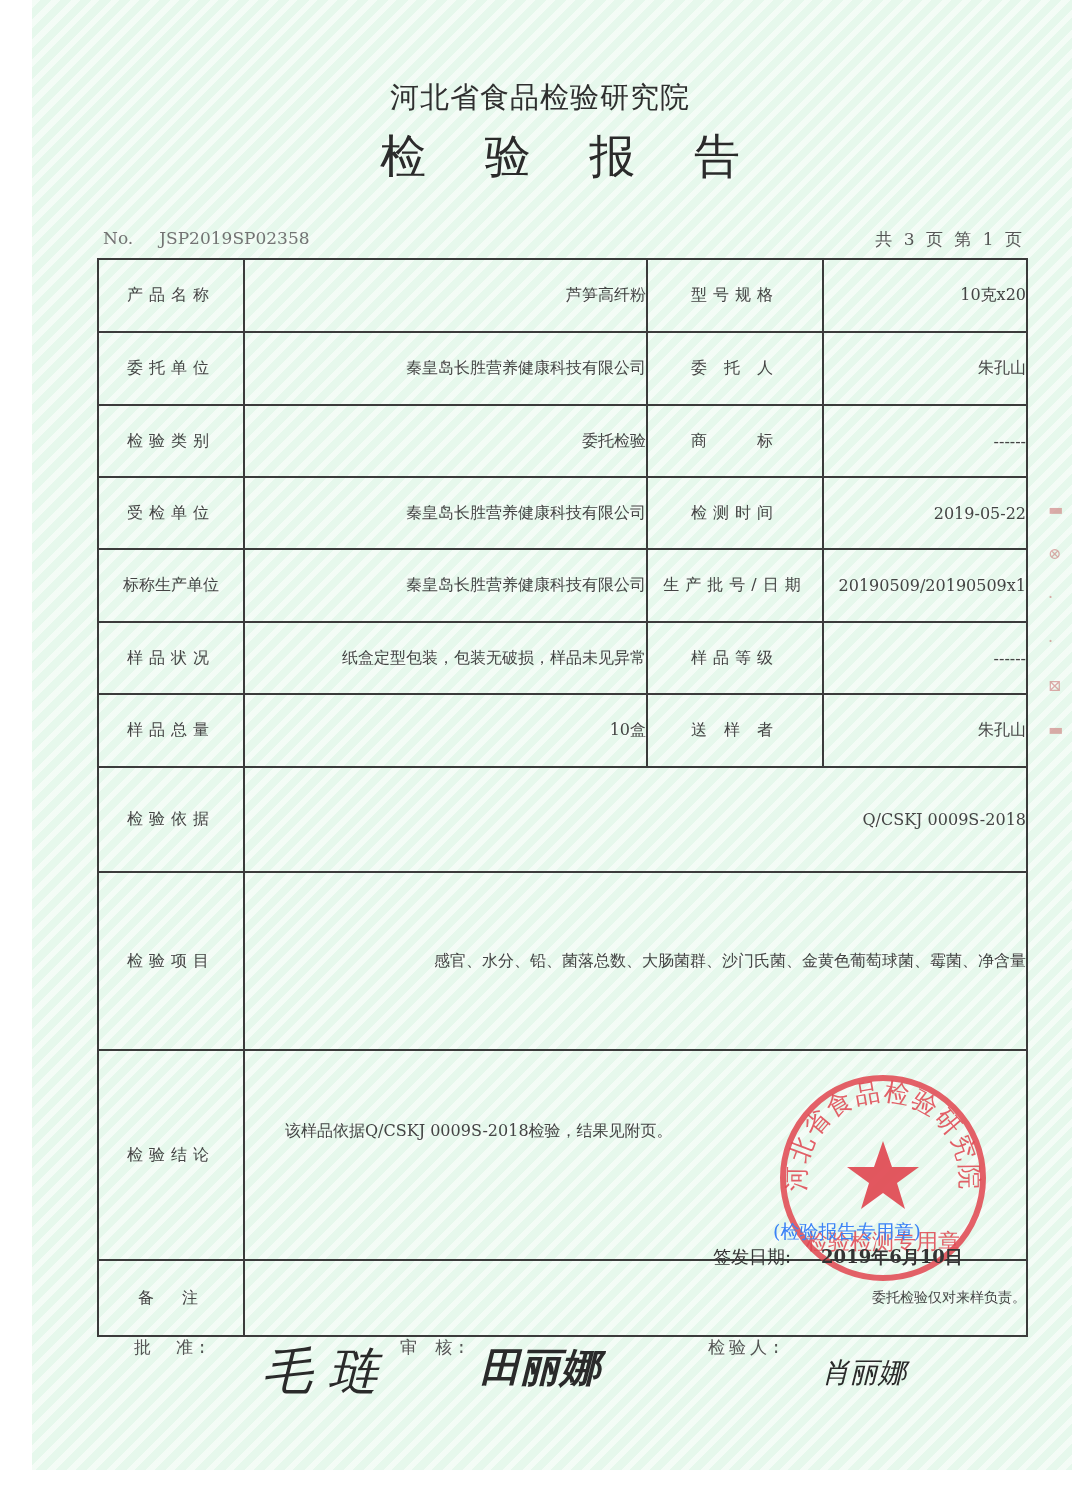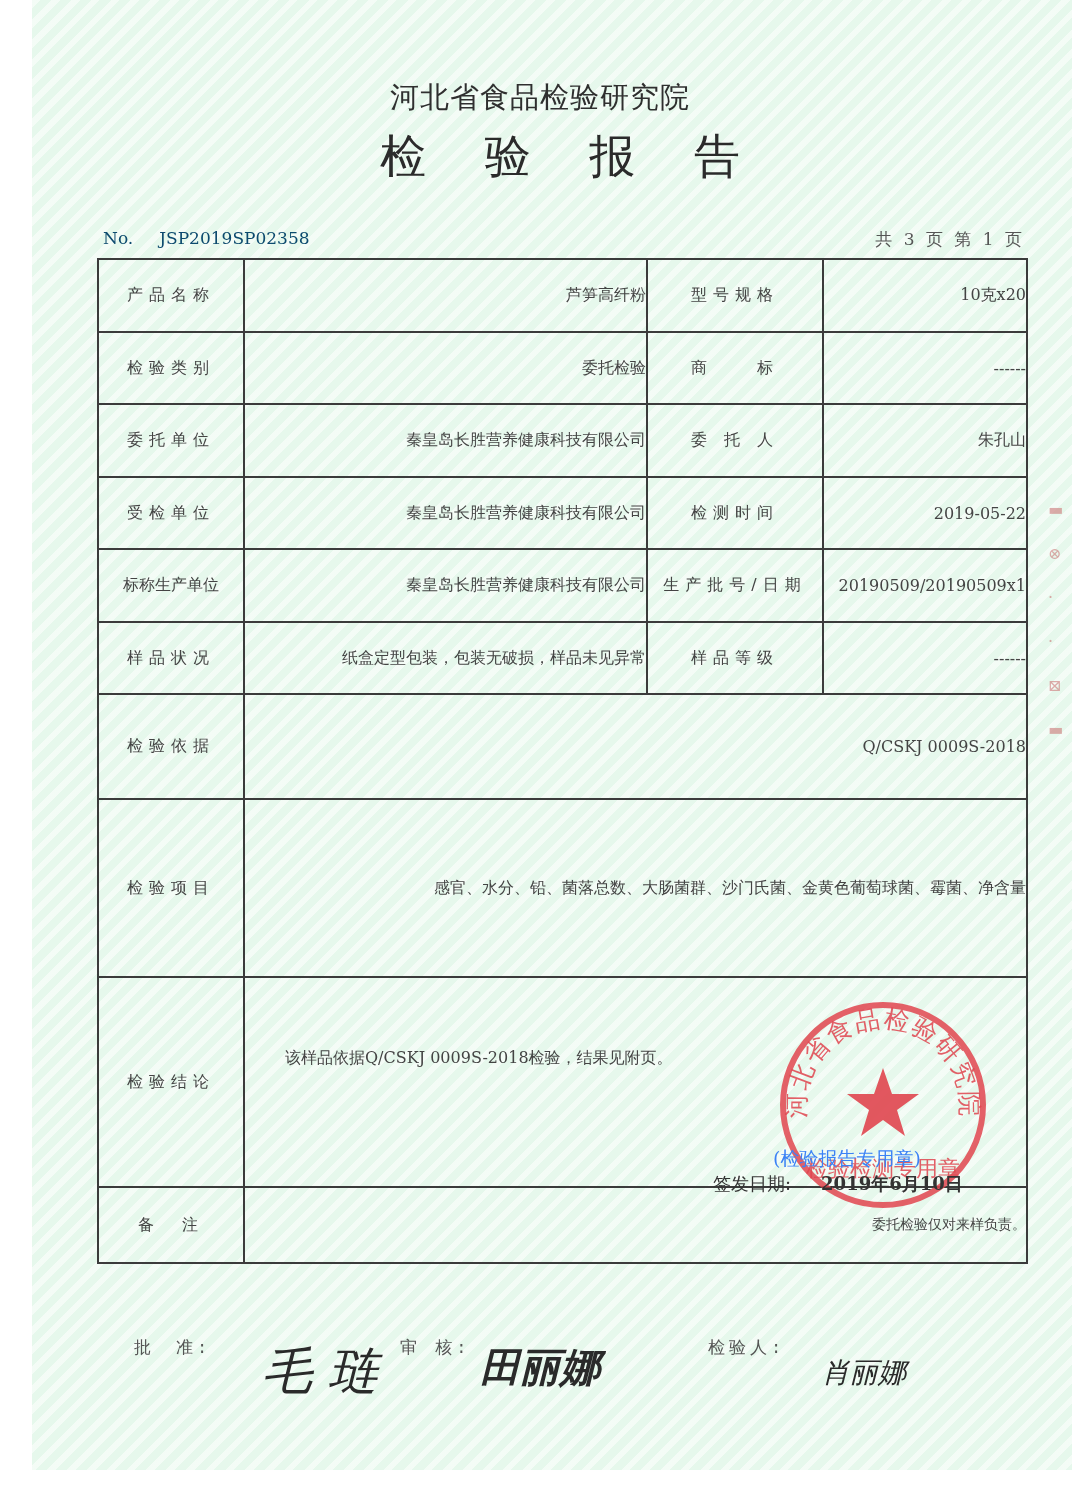--- a/index.html
+++ b/index.html
@@ -21,21 +21,21 @@
     position: absolute; left: 0; width: 1080px; top: 78px; text-align: center;
     font-family: "DejaVu Sans", sans-serif; font-size: 29px; color: #2f2f2f;
     letter-spacing: 1px;
   }
   .doc-title {
     position: absolute; top: 126px; left: 380px; width: 360px;
     display: flex; justify-content: space-between;
     font-family: "DejaVu Sans", sans-serif; font-size: 46px; color: #2b2b2b;
   }
   .report-no {
-    position: absolute; left: 103px; top: 228px; font-size: 17px; color: #0c4a6e;
+    position: absolute; left: 103px; top: 228px; font-size: 17px; color: #737373;
   }
   .report-no .num { margin-left: 26px; }
   .page-info {
     position: absolute; right: 58px; top: 228px; font-size: 17px; color: #555;
     word-spacing: 6px;
   }
   table.form {
     position: absolute; left: 97px; top: 258px; width: 929px;
     border-collapse: collapse; table-layout: fixed;
   }
@@ -97,49 +97,55 @@
       <col style="width:176px">
       <col style="width:204px">
   </colgroup>
   <tbody>
       <tr style="height:73px">
     <td class="lbl">产品名称</td>
     <td class="val">芦笋高纤粉</td>
     <td class="rlbl">型号规格</td>
     <td class="val">10克x20</td>
   </tr>
+  <tr style="height:73px">
+    <td class="lbl">委托单位</td>
+    <td class="val">秦皇岛长胜营养健康科技有限公司</td>
+    <td class="rlbl">委 托 人</td>
+    <td class="val">朱孔山</td>
+  </tr>
   <tr style="height:72px">
     <td class="lbl">检验类别</td>
     <td class="val">委托检验</td>
     <td class="rlbl">商　　标</td>
     <td class="val">------</td>
-  </tr>
-  <tr style="height:73px">
-    <td class="lbl">委托单位</td>
-    <td class="val">秦皇岛长胜营养健康科技有限公司</td>
-    <td class="rlbl">委 托 人</td>
-    <td class="val">朱孔山</td>
   </tr>
   <tr style="height:72px">
     <td class="lbl">受检单位</td>
     <td class="val">秦皇岛长胜营养健康科技有限公司</td>
     <td class="rlbl">检测时间</td>
     <td class="val">2019-05-22</td>
   </tr>
   <tr style="height:73px">
     <td class="lbl tight">标称生产单位</td>
     <td class="val">秦皇岛长胜营养健康科技有限公司</td>
     <td class="rlbl tight">生产批号/日期</td>
     <td class="val">20190509/20190509x1</td>
   </tr>
   <tr style="height:72px">
     <td class="lbl">样品状况</td>
     <td class="val">纸盒定型包装，包装无破损，样品未见异常</td>
     <td class="rlbl">样品等级</td>
     <td class="val">------</td>
+  </tr>
+  <tr style="height:73px">
+    <td class="lbl">样品总量</td>
+    <td class="val">10盒</td>
+    <td class="rlbl">送 样 者</td>
+    <td class="val">朱孔山</td>
   </tr>
   <tr style="height:105px">
     <td class="lbl">检验依据</td>
     <td class="val" colspan="3">Q/CSKJ 0009S-2018</td>
   </tr>
   <tr style="height:178px">
     <td class="lbl">检验项目</td>
     <td class="val" colspan="3">感官、水分、铅、菌落总数、大肠菌群、沙门氏菌、金黄色葡萄球菌、霉菌、净含量</td>
   </tr>
   <tr style="height:210px">

